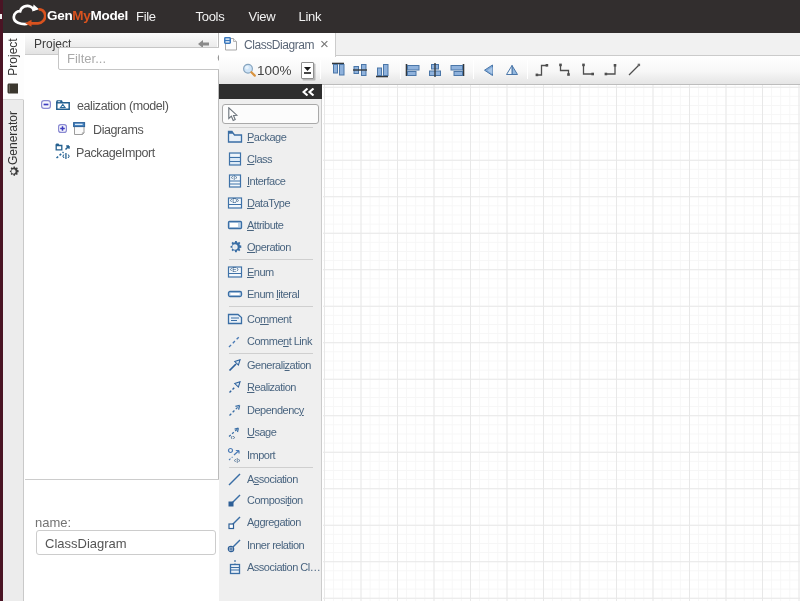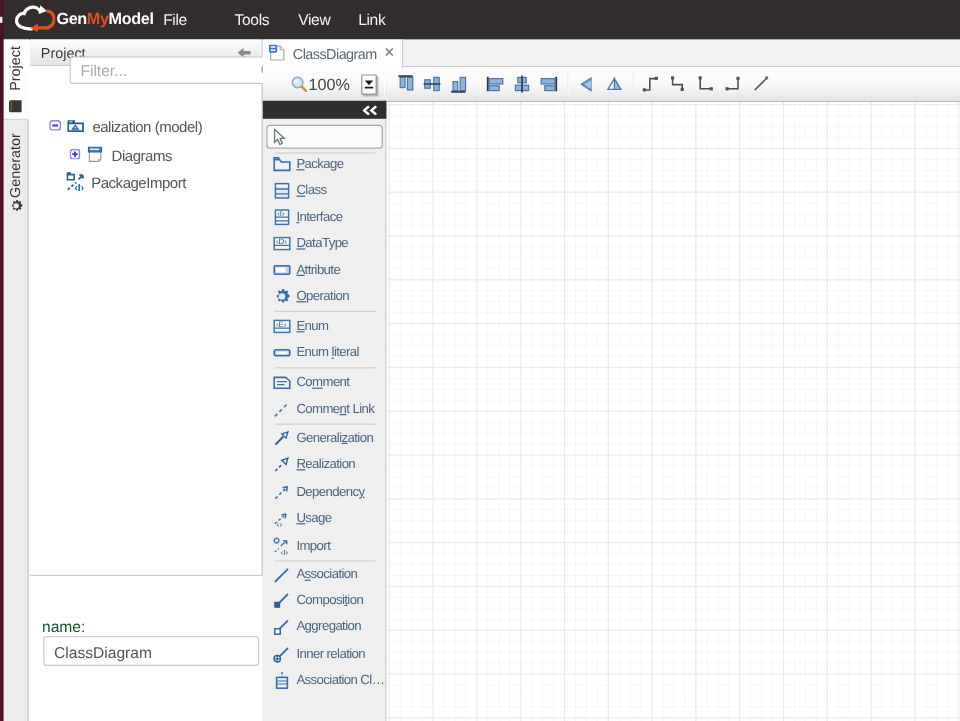--- a/index.html
+++ b/index.html
@@ -25,21 +25,21 @@
 .phead { left:0; width:192px; height:22px; background:linear-gradient(#fcfcfc,#e3e3e3); border-bottom:1px solid #ccc; }
 .phead .ptitle { position:absolute; left:9px; top:4px; font-size:12px; color:#3c3c3c; }
 .parrow { position:absolute; right:8px; top:6px; }
 #filterbox { left:9px; top:30px; width:181px; height:23px; background:#fff; border:1px solid #c6c6c6; border-radius:2px; }
 #filterbox span { position:absolute; left:8px; top:3px; font-size:13px; color:#aaa; }
 
 .trow { position:absolute; font-size:12.5px; color:#555; letter-spacing:-0.4px; }
 
 
 #proppanel { left:25px; top:479px; width:194px; height:122px; background:#fff; border-top:1px solid #ccc; }
-#namelabel { left:10px; top:36px; font-size:13px; color:#14532d; }
+#namelabel { left:10px; top:36px; font-size:13px; color:#737373; }
 #nameinput { left:11px; top:51px; width:180px; height:25px; border:1px solid #ccc; border-radius:3px; background:#fff; }
 #nameinput span { position:absolute; left:8px; top:5px; font-size:13px; color:#555; }
 
 
 #tabstrip { left:219px; top:33px; width:581px; height:23px; background:#f1f1f1; border-bottom:1px solid #cbcbcb; }
 #tab1 { left:219px; top:33px; width:117px; height:24px; background:#fff; border-right:1px solid #ccc; z-index:2; }
 #tab1 .tlabel { position:absolute; left:25px; top:5px; font-size:12px; color:#5a6677; letter-spacing:-0.45px; }
 #tab1 .tclose { position:absolute; left:101px; top:2px; font-size:15px; color:#777; }
 #toolbar { left:219px; top:56px; width:581px; height:29px; background:linear-gradient(#ffffff 0%, #f7f7f7 55%, #e5e5e5 100%); border-bottom:1px solid #bdbdbd; }
 .tsep { position:absolute; top:4px; width:1px; height:19px; background:#c9c9c9; border-right:1px solid #fff; }

